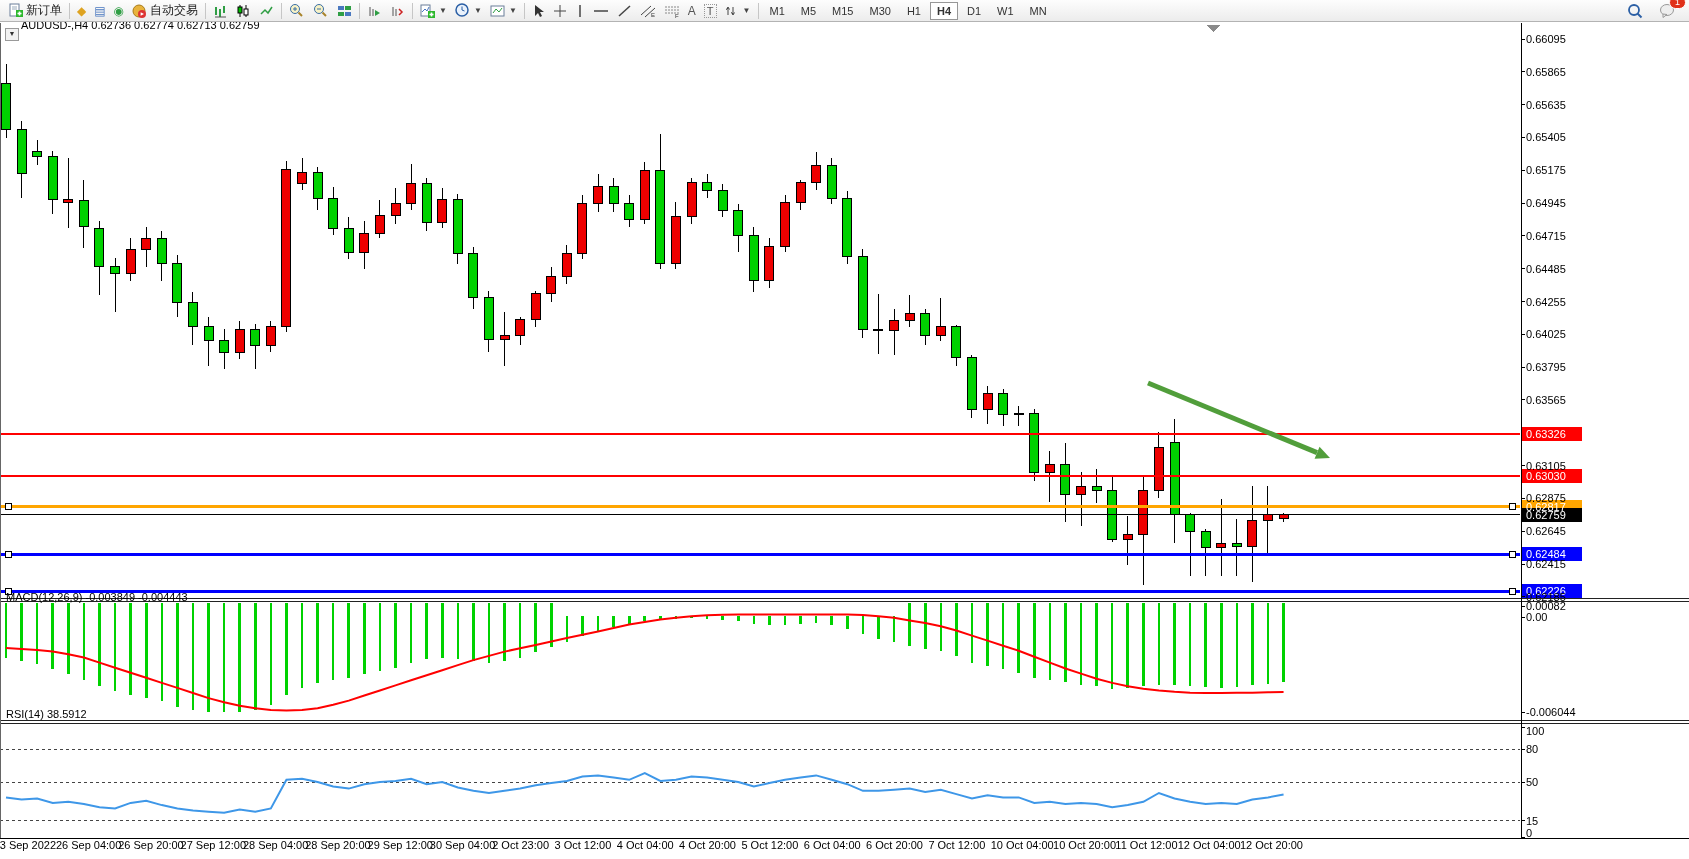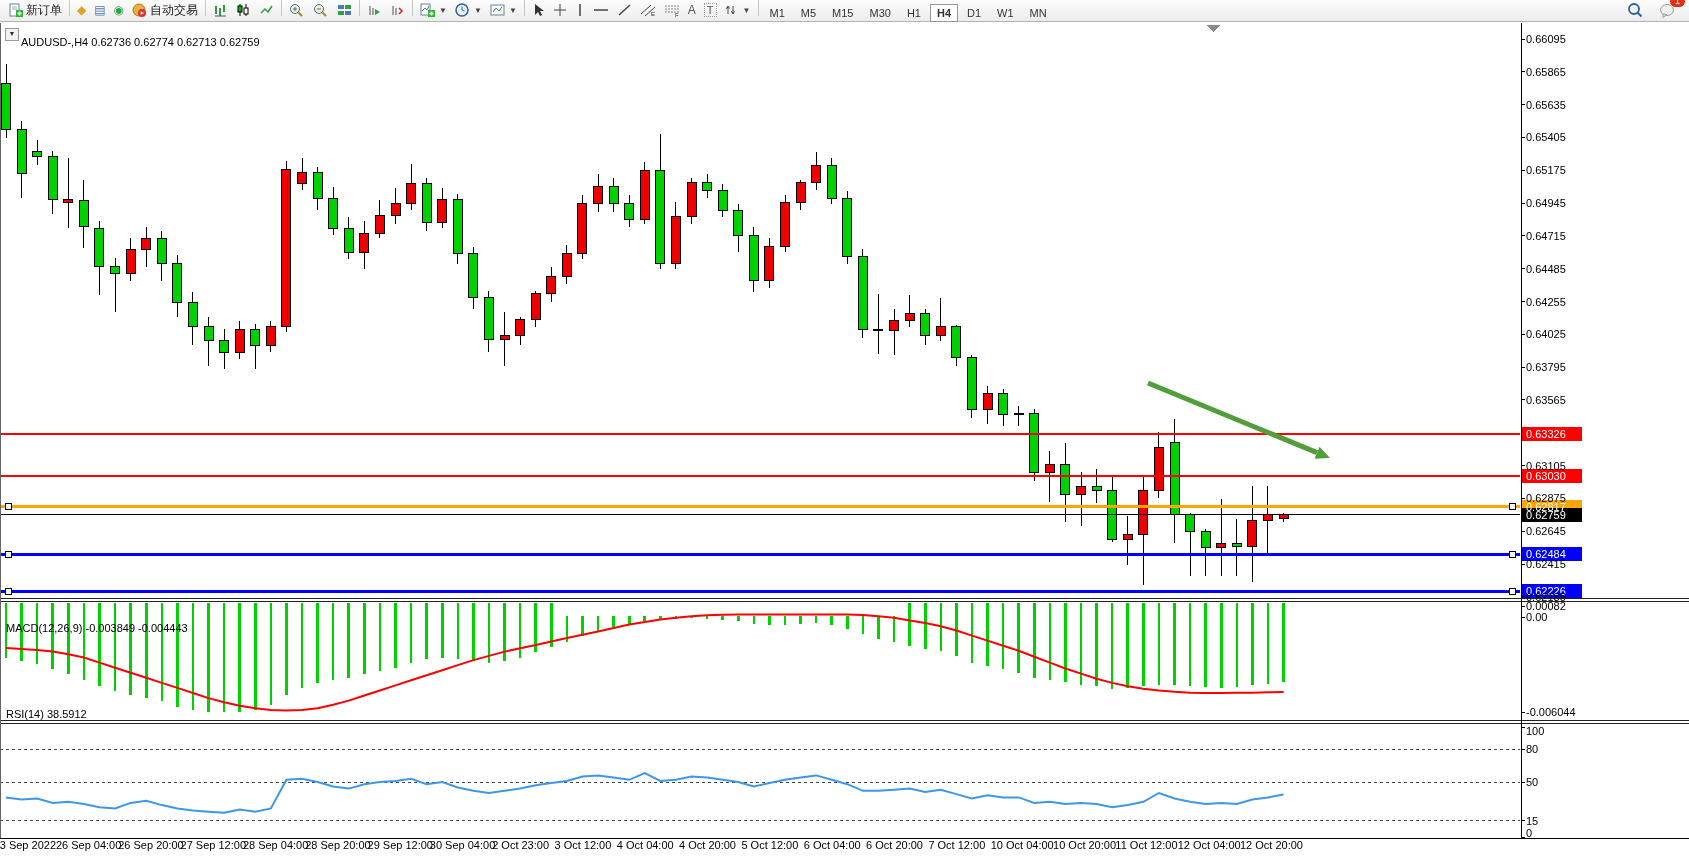--- a/index.html
+++ b/index.html
@@ -1,21 +1,21 @@
 <!DOCTYPE html>
 <html><head>
 <meta charset="utf-8">
 <style>
   html,body{margin:0;padding:0;}
   body{width:1689px;height:859px;overflow:hidden;position:relative;background:#fff;
        font-family:"Liberation Sans",sans-serif;-webkit-font-smoothing:none;}
   
   .toolbar{position:absolute;top:0;left:0;width:1689px;height:22px;z-index:10;
     background:linear-gradient(#fdfdfd,#ececec);border-bottom:1px solid #b3b3b3;
-    display:flex;align-items:flex-start;padding:0 4px;box-sizing:border-box;}
+    display:flex;align-items:center;padding:0 4px;box-sizing:border-box;}
   .tb-btn{height:20px;display:inline-flex;align-items:center;gap:3px;padding:0 4px;
     font-size:12px;color:#222;white-space:nowrap;}
   .tb-sep{width:1px;height:16px;background:#c6c6c6;margin:0 3px;flex:0 0 auto;}
   .caret{font-size:8px;color:#444;margin-left:1px;}
   .glyph{font-size:12px;line-height:12px;}
   .tf-group{display:flex;align-items:center;}
   .tf-btn{font-size:11px;padding:2px 6px;color:#333;border:1px solid transparent;margin:4px 1px;}
   .tf-btn.active{background:#fff;border:1px solid #979797;font-weight:bold;}
   .tb-right{margin-left:auto;display:flex;align-items:center;gap:8px;padding-right:6px;}
   .badge-wrap{position:relative;display:inline-flex;}
@@ -602,15 +602,15 @@
     <text x="1177.6799999999998" y="849" font-size="11" fill="#000" font-family="&quot;Liberation Sans&quot;,sans-serif">12 Oct 04:00</text>
     <text x="1240" y="849" font-size="11" fill="#000" font-family="&quot;Liberation Sans&quot;,sans-serif">12 Oct 20:00</text>
     <polygon points="1206,25 1220,25 1213,32" fill="#8a8a8a"></polygon>
     <g shape-rendering="auto">
       <line x1="1148" y1="383" x2="1317.0559800354506" y2="452.6659258387846" stroke="#519e3b" stroke-width="5"></line>
       <polygon points="1330,458 1314.5794456034578,458.67564939375393 1319.5325144674434,446.6562022838152" fill="#519e3b"></polygon>
     </g>
   </svg>
 
 <div class="collapse-btn">▼</div>
-<div class="overlay" style="left:21px;top:36px;text-align:center;">AUDUSD-,H4  0.62736 0.62774 0.62713 0.62759</div>
-<div class="overlay" style="left:6px;top:622px;">MACD(12,26,9) -0.003849 -0.004443</div>
+<div class="overlay" style="left:21px;top:19px;text-align:center;">AUDUSD-,H4  0.62736 0.62774 0.62713 0.62759</div>
+<div class="overlay" style="left:6px;top:591px;">MACD(12,26,9) -0.003849 -0.004443</div>
 <div class="overlay" style="left:6px;top:708px;">RSI(14) 38.5912</div>
 
 </body></html>

